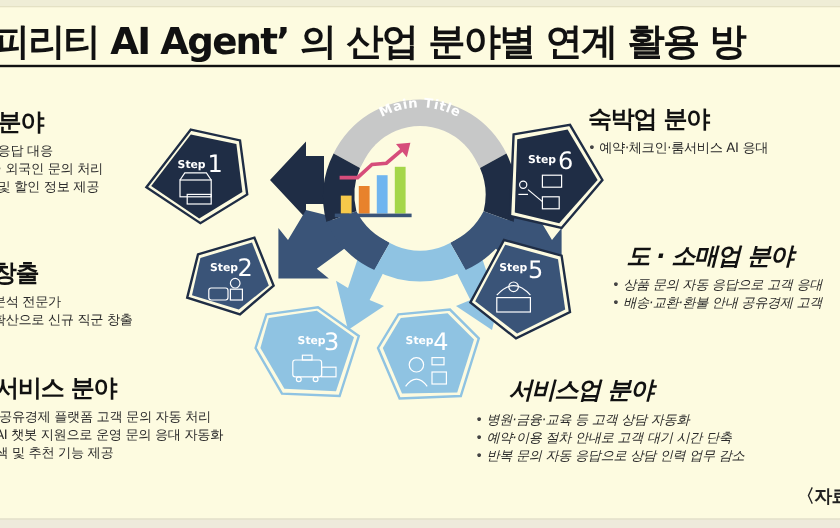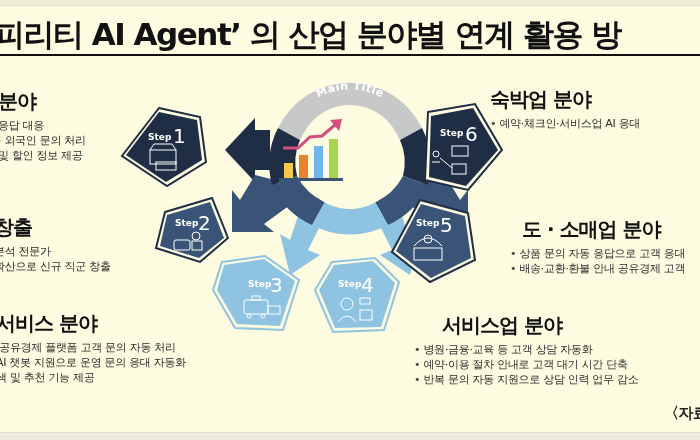--- a/index.html
+++ b/index.html
@@ -24,22 +24,22 @@
   .section { position: absolute; white-space: nowrap; }
   .section h2 { font-size: 20px; font-weight: bold; letter-spacing: -1px; color: #111; line-height: 26px; }
   .section ul { list-style: none; margin-top: 4px; }
   .section li { font-size: 11px; line-height: 15px; color: #2a2a2a; letter-spacing: -0.3px; }
   .section.bullets li::before { content: "• "; color: #444; }
 
   #sec-tl { left: -2px; top: 88px; }
   #sec-ml { left: -6px; top: 214px; }
   #sec-bl { left: -4px; top: 310px; }
   #sec-tr { left: 490px; top: 86px; }
-  #sec-mr { left: 510px; top: 216px; }
-  #sec-br { left: 414px; top: 312px; }
+  #sec-mr { left: 510px; top: 200px; font-style: italic; }
+  #sec-br { left: 396px; top: 312px; font-style: italic; }
 
   .source { position: absolute; left: 616px; top: 404px; font-size: 15px; font-weight: bold; color: #222; letter-spacing: -0.5px; white-space: nowrap; margin-left: 48px; }
 
   .diagram { position: absolute; left: 0; top: 0; width: 700px; height: 440px; }
   .step-label { font-family: "DejaVu Sans", sans-serif; font-weight: bold; font-size: 9px; fill: #ffffff; }
   .step-num { font-family: "DejaVu Sans", sans-serif; font-size: 20px; fill: #ffffff; }
   .main-title { font-family: "DejaVu Sans", sans-serif; font-weight: bold; font-size: 11px; fill: #ffffff; letter-spacing: 0.5px; }
 </style>
 </head>
 <body>
@@ -200,36 +200,36 @@
   <ul>
     <li>·공유경제 플랫폼 고객 문의 자동 처리</li>
     <li>AI 챗봇 지원으로 운영 문의 응대 자동화</li>
     <li>색 및 추천 기능 제공</li>
   </ul>
 </div>
 
 <div class="section bullets" id="sec-tr">
   <h2>숙박업 분야</h2>
   <ul>
-    <li>예약·체크인·서비스업 AI 응대</li>
+    <li>예약·체크인·룸서비스 AI 응대</li>
   </ul>
 </div>
 
 <div class="section bullets" id="sec-mr">
   <h2 style="padding-left:12px">도 · 소매업 분야</h2>
   <ul>
     <li>상품 문의 자동 응답으로 고객 응대</li>
     <li>배송·교환·환불 안내 공유경제 고객</li>
   </ul>
 </div>
 
 <div class="section bullets" id="sec-br">
   <h2 style="padding-left:28px">서비스업 분야</h2>
   <ul>
     <li>병원·금융·교육 등 고객 상담 자동화</li>
     <li>예약·이용 절차 안내로 고객 대기 시간 단축</li>
-    <li>반복 문의 자동 지원으로 상담 인력 업무 감소</li>
+    <li>반복 문의 자동 응답으로 상담 인력 업무 감소</li>
   </ul>
 </div>
 
 <div class="source">〈자료 제공</div>
 
 <div class="bottom-strip"></div>
 
 </body></html>

